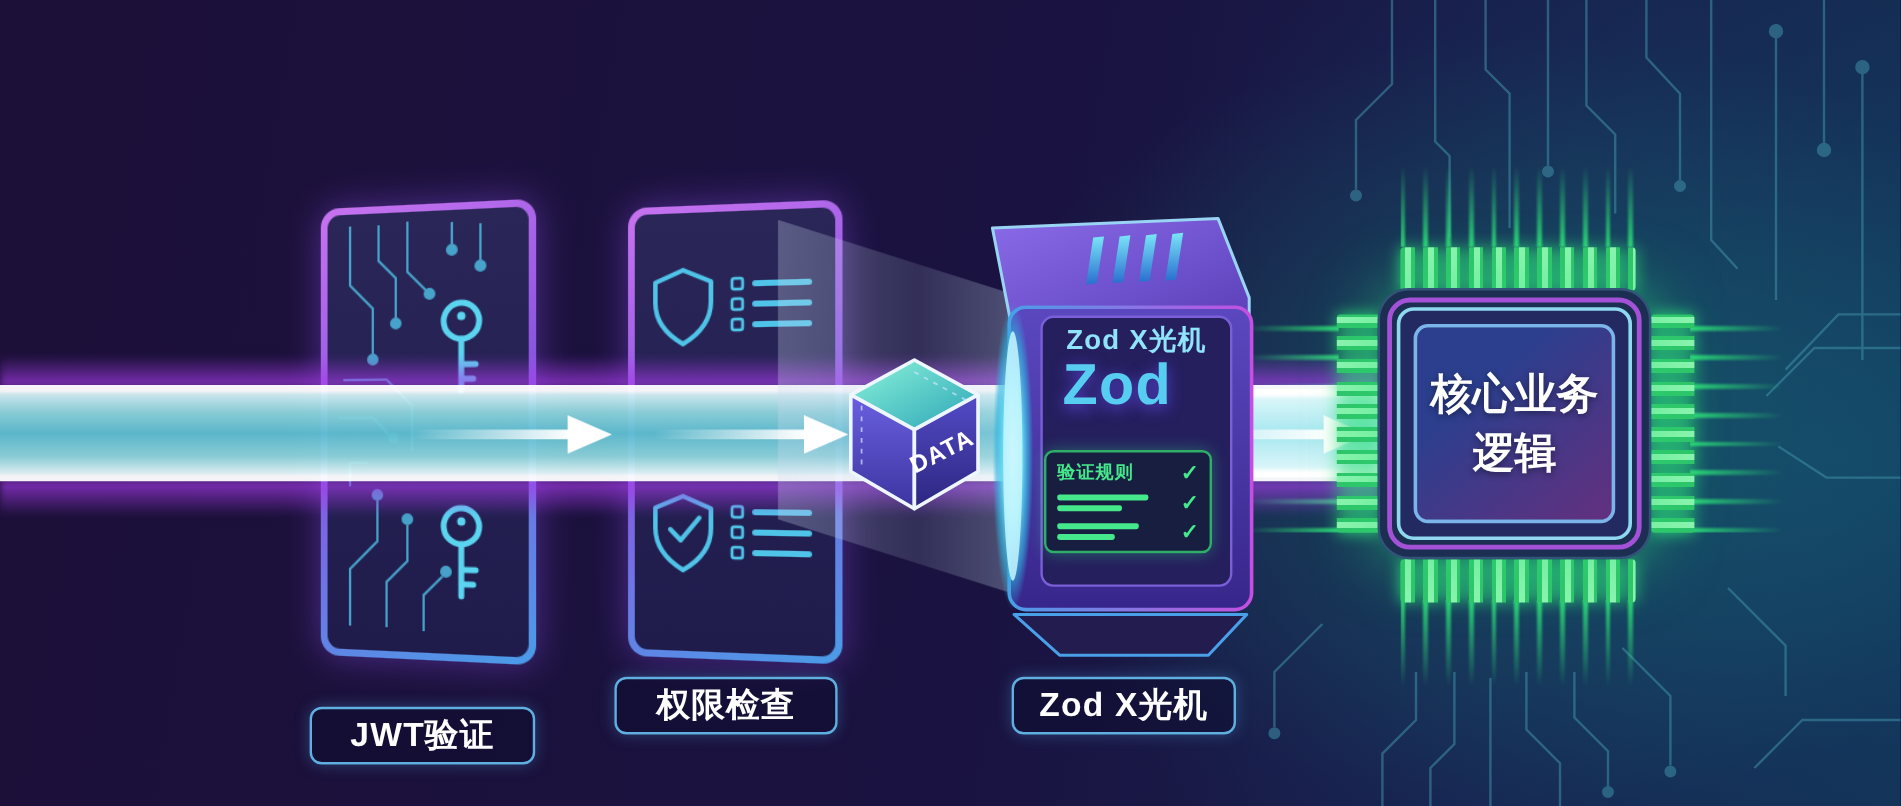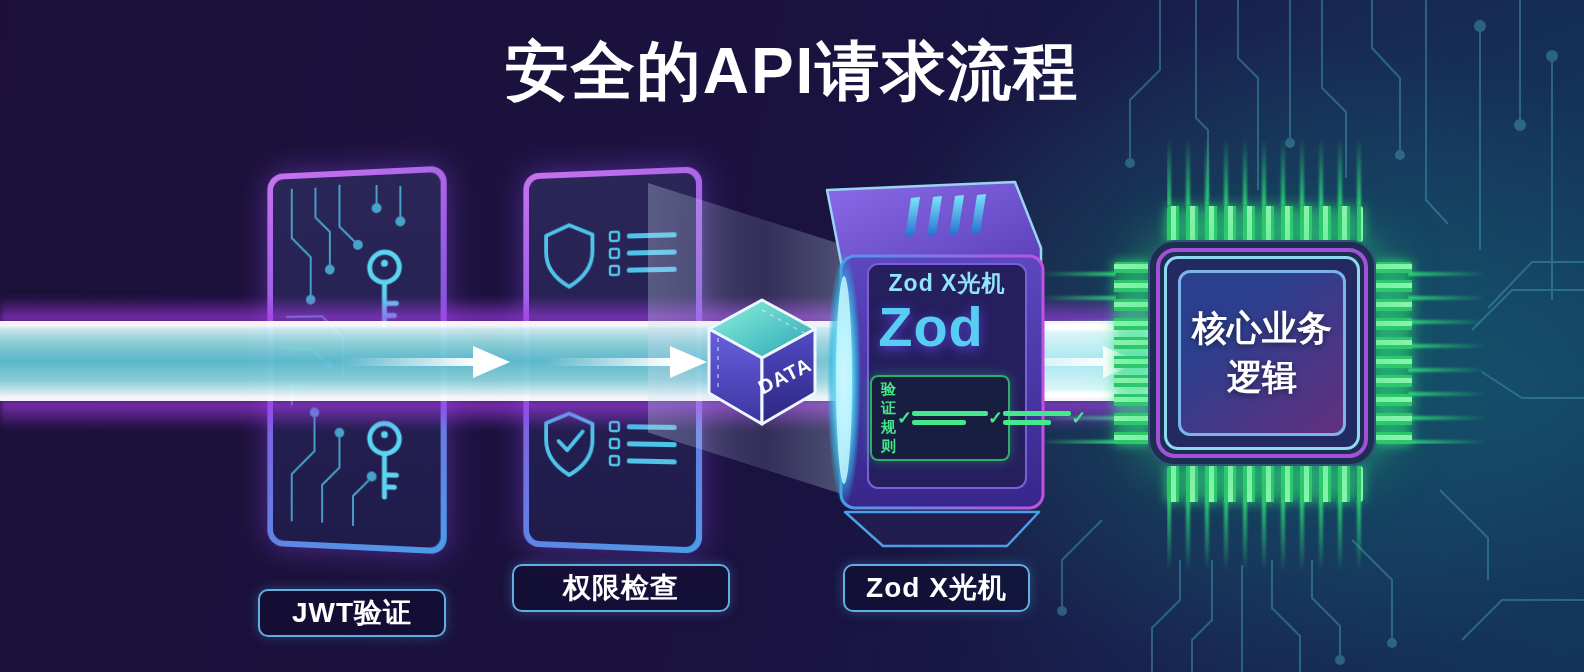--- a/index.html
+++ b/index.html
@@ -42,25 +42,25 @@
   
   .cone{left:648px;top:183px;width:212px;height:320px;
     clip-path:polygon(0 0,100% 21%,100% 99%,0 78%);
     background:linear-gradient(90deg,rgba(205,220,240,.30),rgba(200,225,245,.14) 55%,rgba(220,245,255,.30));}
 
   
   .scanner{left:815px;top:176px;width:232px;height:372px;}
   .scanner-name{left:53px;top:92px;width:158px;text-align:center;
     font-size:23px;font-weight:800;color:#8fe4fa;letter-spacing:1px;}
   .scanner-logo{left:53px;top:118px;width:126px;text-align:center;
-    font-size:56px;font-weight:900;color:#58cdf2;letter-spacing:1px;
+    font-size:48px;font-weight:900;color:#58cdf2;letter-spacing:1px;
     text-shadow:0 3px 12px rgba(90,70,220,.9);}
   .rules-panel{left:55px;top:199px;width:140px;height:86px;border:2px solid #2fae6a;border-radius:8px;
     background:rgba(8,28,28,.45);box-shadow:0 0 12px rgba(46,224,122,.35);padding:7px 9px;box-sizing:border-box;
-    display:flex;flex-direction:row;justify-content:space-between;}
+    display:flex;flex-direction:column;justify-content:space-between;}
   .rule-row{display:flex;align-items:center;justify-content:space-between;}
   .rules-title{color:#45e88a;font-size:15px;font-weight:800;letter-spacing:1px;}
   .check{color:#45e88a;font-size:18px;font-weight:900;line-height:1;}
   .bars{display:flex;flex-direction:column;gap:4px;}
   .bar{height:5px;border-radius:2px;background:#45e88a;}
 
   
   .chip-glow{left:1050px;top:138px;width:440px;height:430px;
     background:radial-gradient(closest-side,rgba(46,224,122,.42),rgba(46,224,122,.12) 55%,transparent 75%);}
   .rays{filter:blur(1px);}
@@ -97,21 +97,21 @@
 
   .execute{left:1398px;top:337px;font-size:32px;font-weight:800;color:#2ee87a;letter-spacing:2px;
     text-shadow:0 0 14px rgba(46,232,122,.8);}
 
   
   .stage-label{top:564px;height:48px;display:flex;align-items:center;justify-content:center;
     border:2px solid #5fb0e0;border-radius:10px;background:rgba(15,13,48,.55);
     color:#fff;font-weight:800;font-size:28px;letter-spacing:1px;box-sizing:border-box;
     box-shadow:0 0 12px rgba(80,160,220,.35);}
   .label1{left:258px;width:188px;margin-top:25px;}
-  .label2{left:512px;width:218px;}
+  .label2{left:512px;width:186px;}
   .label3{left:843px;width:187px;}
 </style>
 </head>
 <body>
 
 <div class="stage">
 
   <svg class="abs" width="1584" height="672" style="left:0;top:0;">
     <g stroke="#3f8fa8" stroke-width="2" fill="none" opacity=".55">
       <path d="M1160 0 V70 L1130 100 V158"></path>
@@ -368,14 +368,13 @@
         </div>
       </div>
     </div>
   </div>
 
 
   <div class="abs stage-label label1">JWT验证</div>
   <div class="abs stage-label label2">权限检查</div>
   <div class="abs stage-label label3">Zod X光机</div>
 
-  <div class="abs title">安全的API请求流程</div>
 </div>
 
 </body></html>

